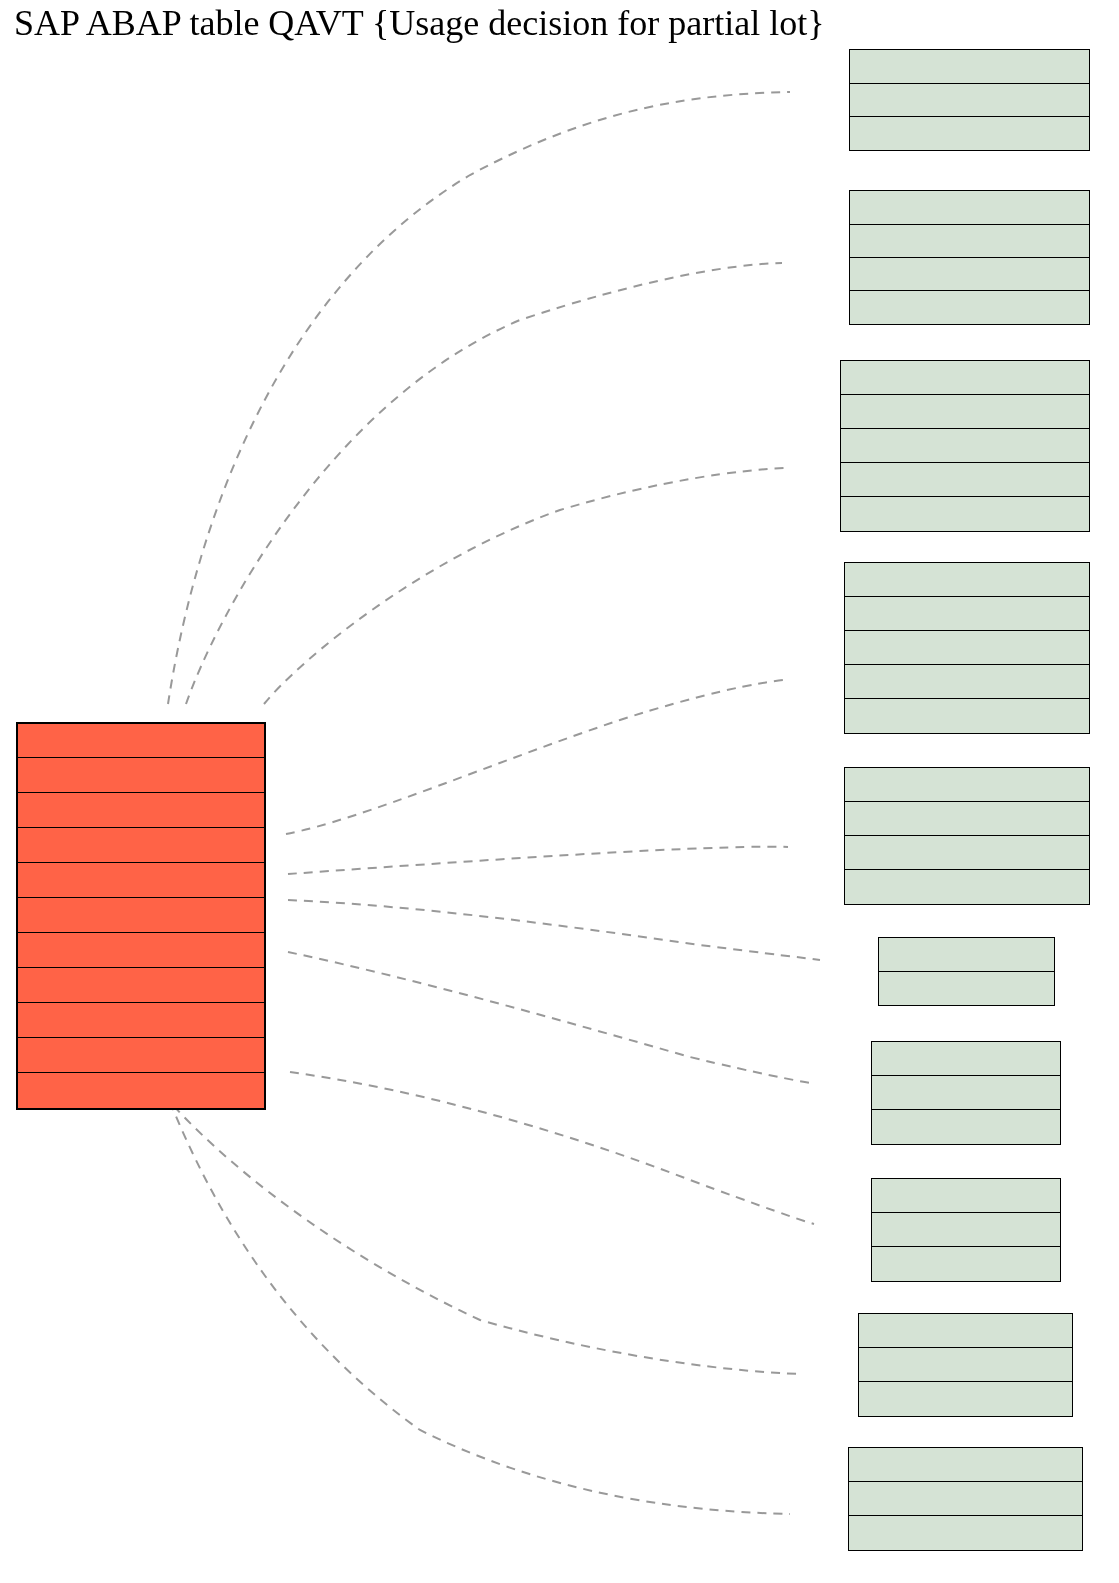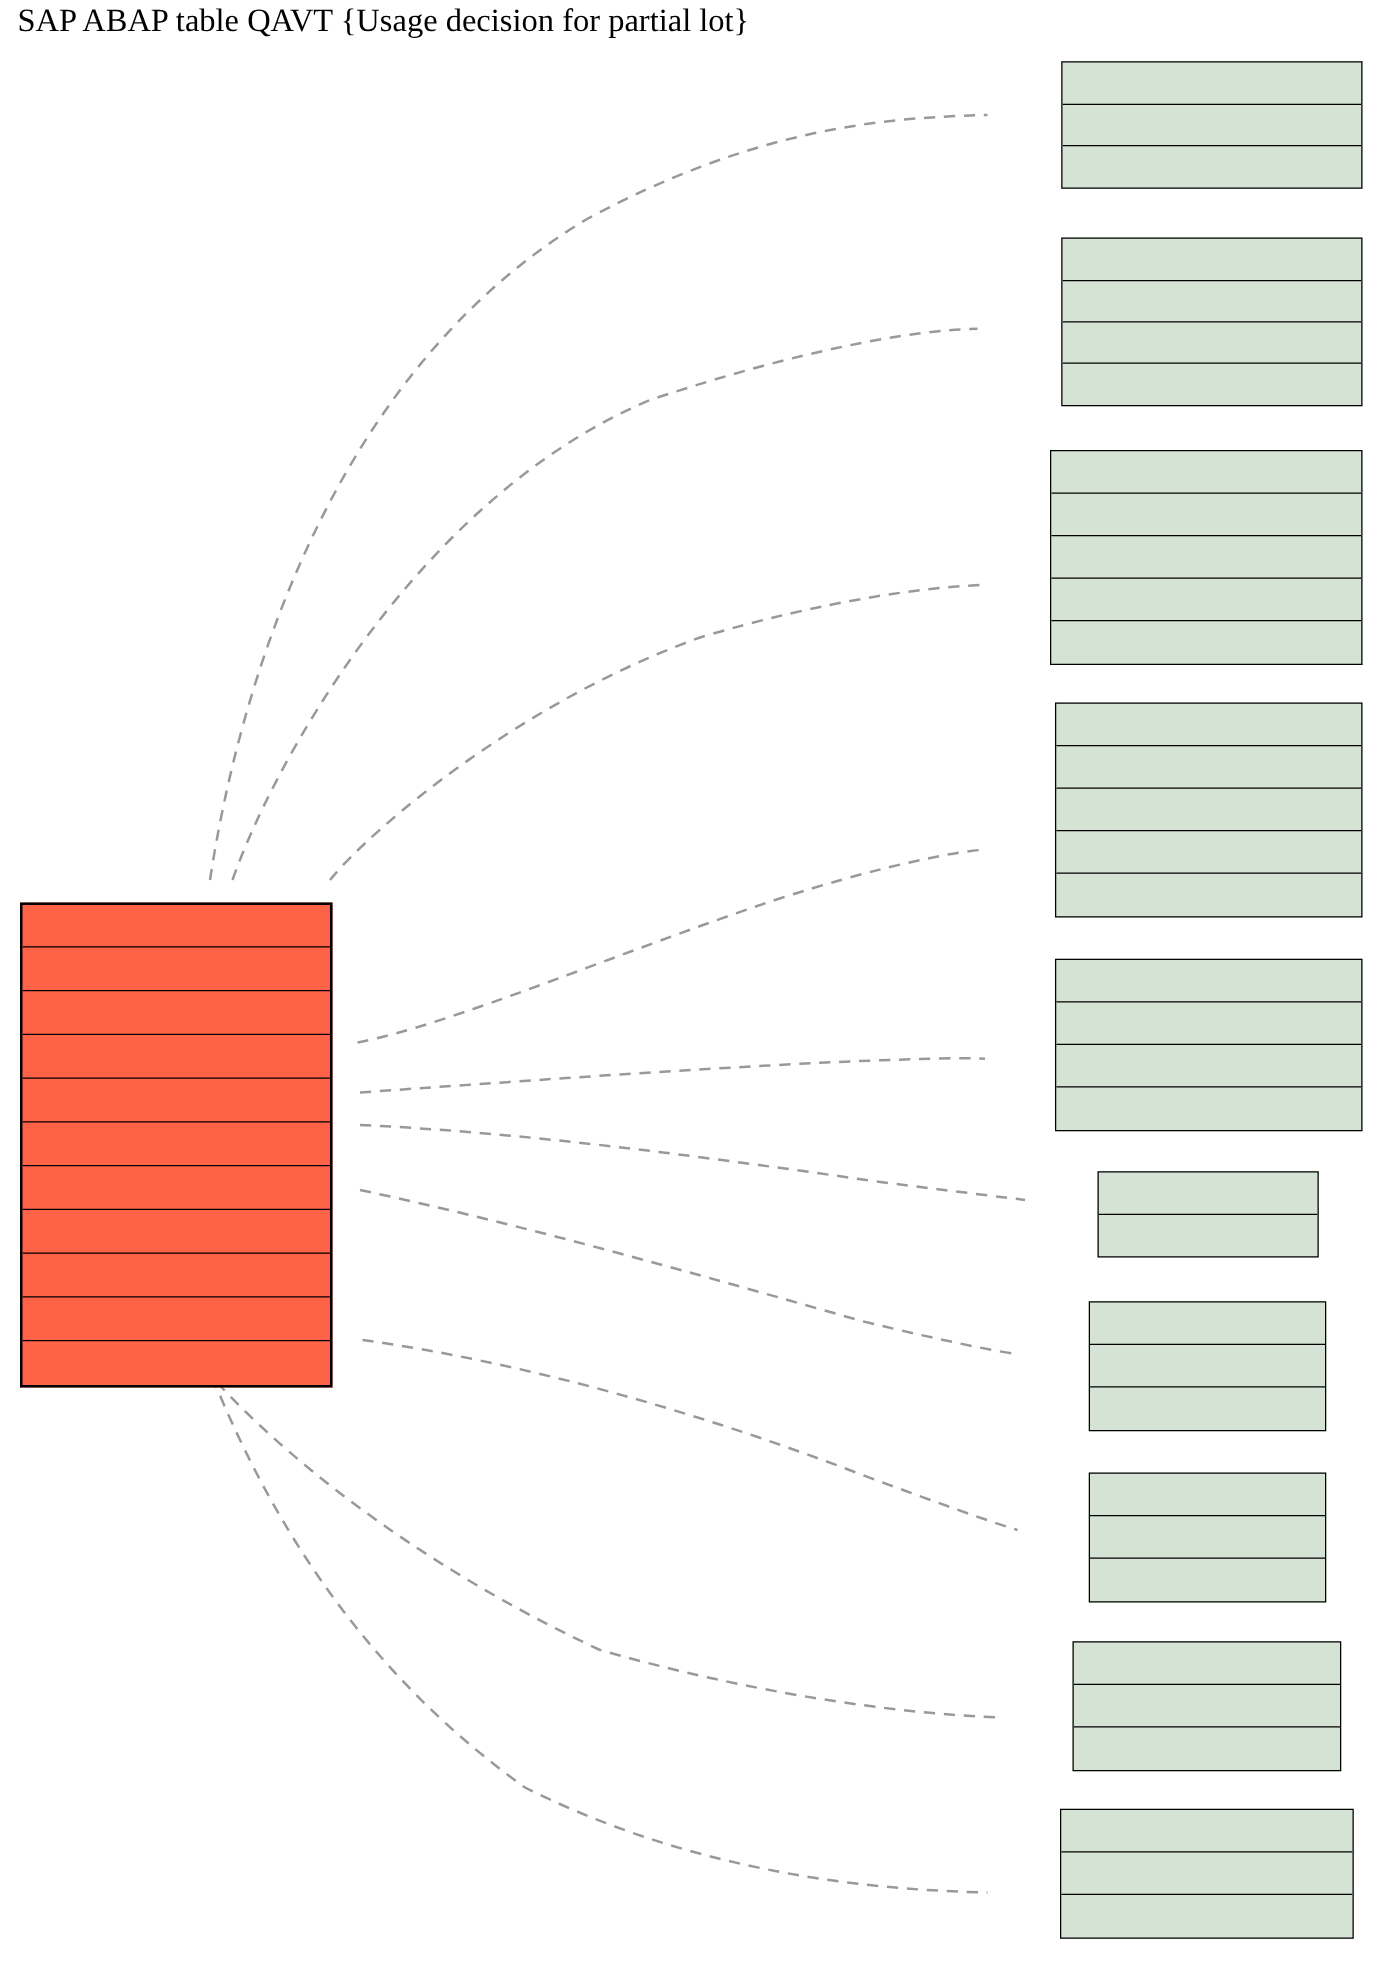--- a/index.html
+++ b/index.html
@@ -13,21 +13,21 @@
     height: 1583px;
     background: #ffffff;
     overflow: hidden;
     font-family: "Liberation Sans", sans-serif;
   }
   #page-title {
     position: absolute;
     left: 14px;
     top: 2px;
     font-family: "Liberation Serif", serif;
-    font-size: 26px;
+    font-size: 36px;
     color: #000000;
     white-space: nowrap;
     letter-spacing: 0px;
   }
   
   .entity {
     position: absolute;
     box-sizing: border-box;
     border: 1.5px solid #000000;
     background: #d5e3d5;

